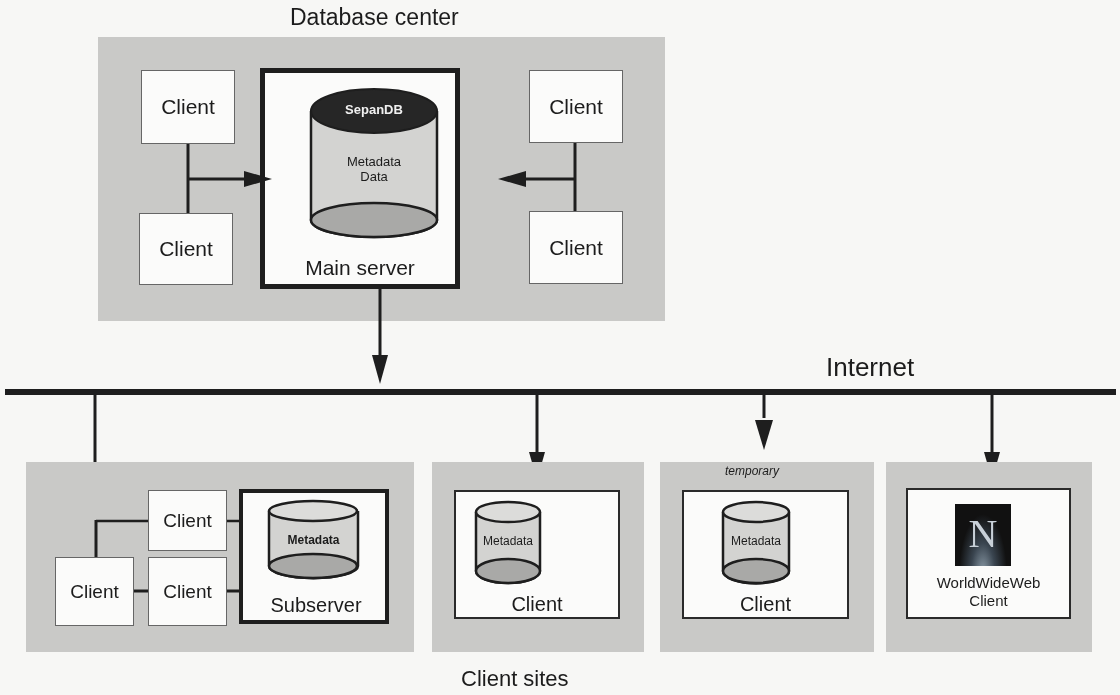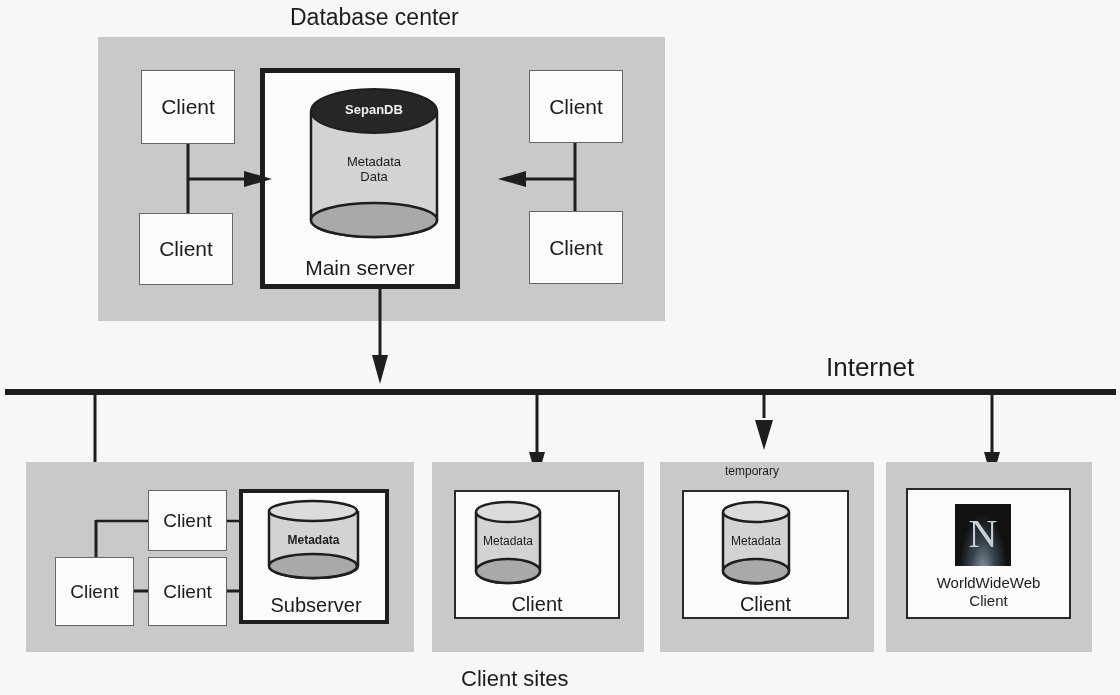--- a/index.html
+++ b/index.html
@@ -132,21 +132,21 @@
     <ellipse cx="756" cy="512" rx="33" ry="10" fill="#dcdcda" stroke="#1e1e1e" stroke-width="2.5"></ellipse>
   </g>
 </svg>
 
 <div class="lbl" style="left:269px; top:533px; width:89px; font-size:12px; font-weight:bold;">Metadata</div>
 <div class="lbl" style="left:239px; top:594px; width:154px; font-size:20px;">Subserver</div>
 
 <div class="lbl" style="left:476px; top:534px; width:64px; font-size:12px;">Metadata</div>
 <div class="lbl" style="left:454px; top:593px; width:166px; font-size:20px;">Client</div>
 
-<div class="lbl" style="left:660px; top:464px; width:184px; font-size:12px; ">temporary</div>
+<div class="lbl" style="left:660px; top:464px; width:184px; font-size:12px; font-style:italic;">temporary</div>
 <div class="lbl" style="left:723px; top:534px; width:66px; font-size:12px;">Metadata</div>
 <div class="lbl" style="left:682px; top:593px; width:167px; font-size:20px;">Client</div>
 
 <div class="abs" style="left:955px; top:504px; width:56px; height:62px; background:radial-gradient(ellipse at 50% 110%, #8a9aa6 0%, #3a4550 30%, #111 60%); overflow:hidden;">
   <div class="lbl" style="left:0; top:6px; width:56px; font-family:'Liberation Serif', serif; font-size:40px; color:#c8d0d8;">N</div>
 </div>
 <div class="lbl" style="left:906px; top:574px; width:165px; font-size:15px;">WorldWideWeb</div>
 <div class="lbl" style="left:906px; top:592px; width:165px; font-size:15px;">Client</div>
 
 <div class="lbl" style="left:461px; top:666px; font-size:22px;">Client sites</div>

